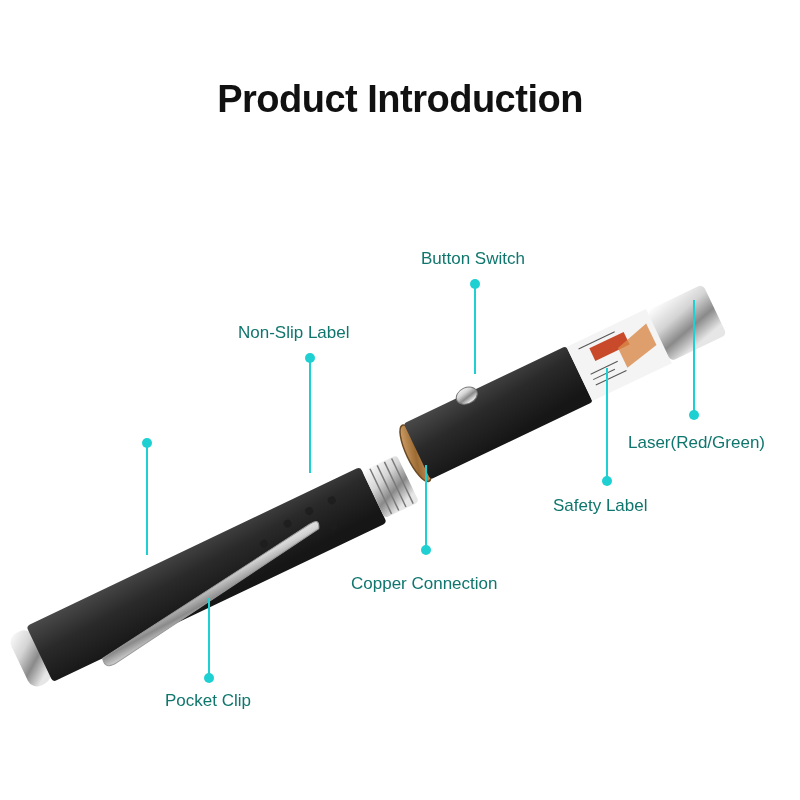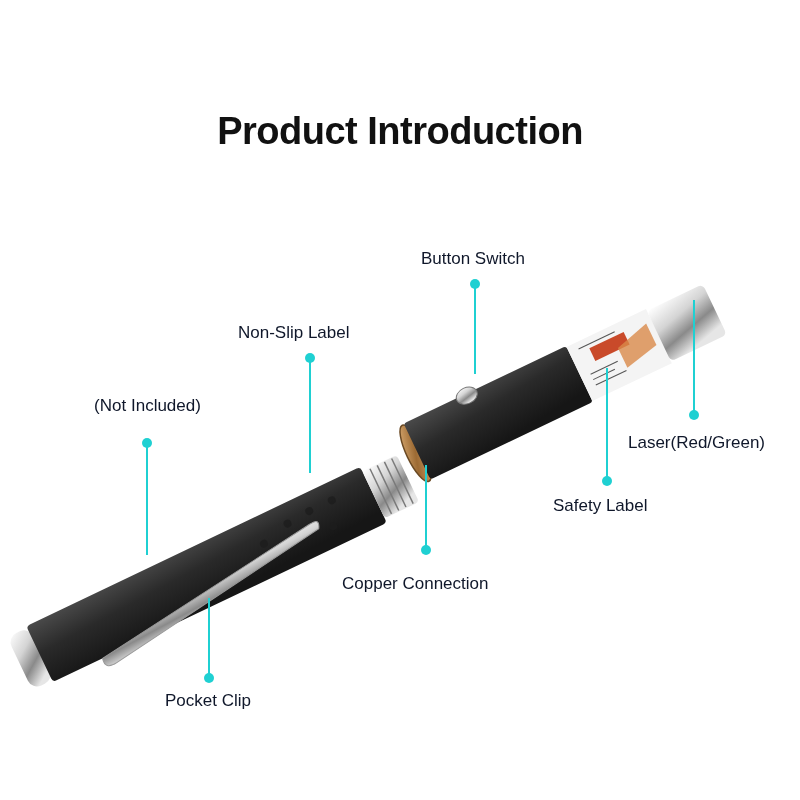--- a/index.html
+++ b/index.html
@@ -2,24 +2,24 @@
 <html><head>
 <meta charset="utf-8">
 <style>
   html, body { margin: 0; padding: 0; }
   body {
     width: 800px; height: 800px; background: #ffffff; position: relative; overflow: hidden;
     font-family: "Liberation Sans", sans-serif;
   }
   .title {
     position: absolute; left: 0; top: 78px; width: 800px; text-align: center;
-    font-size: 38px; font-weight: bold; color: #111; letter-spacing: -0.5px; margin-top: 32px;
+    font-size: 38px; font-weight: bold; color: #111; letter-spacing: -0.5px;
   }
   .label {
-    position: absolute; font-size: 17px; color: #0f172a; line-height: 21px; white-space: nowrap;
+    position: absolute; font-size: 17px; color: #0f766e; line-height: 21px; white-space: nowrap;
   }
   .label.center { text-align: center; }
   .dot {
     position: absolute; width: 10px; height: 10px; border-radius: 50%; background: #1fd0d2;
   }
   .line {
     position: absolute; width: 2px; background: #1fd0d2;
   }
   svg.product { position: absolute; left: 0; top: 0; }
 </style>
@@ -99,32 +99,31 @@
 
 <div class="label" style="left:421px; top:248px;">Button Switch</div>
 <div class="dot" style="left:470px; top:279px;"></div>
 <div class="line" style="left:474px; top:284px; height:90px;"></div>
 
 <div class="label" style="left:238px; top:322px;">Non-Slip Label</div>
 <div class="dot" style="left:305px; top:353px;"></div>
 <div class="line" style="left:309px; top:358px; height:115px;"></div>
 
 <div class="label center" style="left:80px; top:395px; width:135px;">
-  <div>(Not Included)</div>
 </div>
 <div class="dot" style="left:142px; top:438px;"></div>
 <div class="line" style="left:146px; top:443px; height:112px;"></div>
 
 <div class="line" style="left:693px; top:300px; height:112px;"></div>
 <div class="dot" style="left:689px; top:410px;"></div>
 <div class="label" style="left:628px; top:432px;">Laser(Red/Green)</div>
 
 <div class="line" style="left:606px; top:368px; height:112px;"></div>
 <div class="dot" style="left:602px; top:476px;"></div>
 <div class="label" style="left:553px; top:495px;">Safety Label</div>
 
 <div class="line" style="left:425px; top:465px; height:82px;"></div>
 <div class="dot" style="left:421px; top:545px;"></div>
-<div class="label" style="left:342px; top:573px;">Copper Connection</div>
+<div class="label" style="left:351px; top:573px;">Copper Connection</div>
 
 <div class="line" style="left:208px; top:598px; height:78px;"></div>
 <div class="dot" style="left:204px; top:673px;"></div>
 <div class="label" style="left:165px; top:690px;">Pocket Clip</div>
 
 </body></html>

